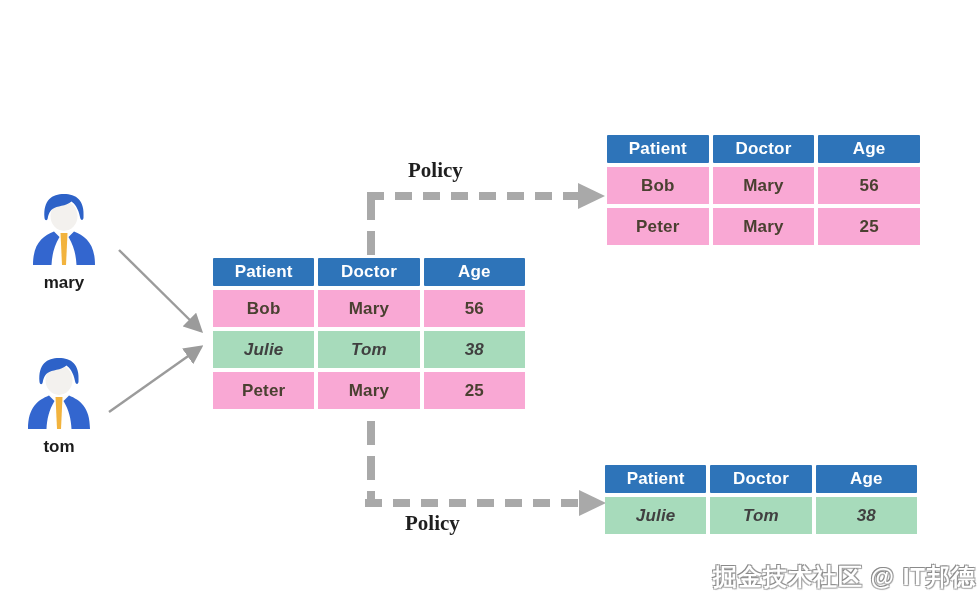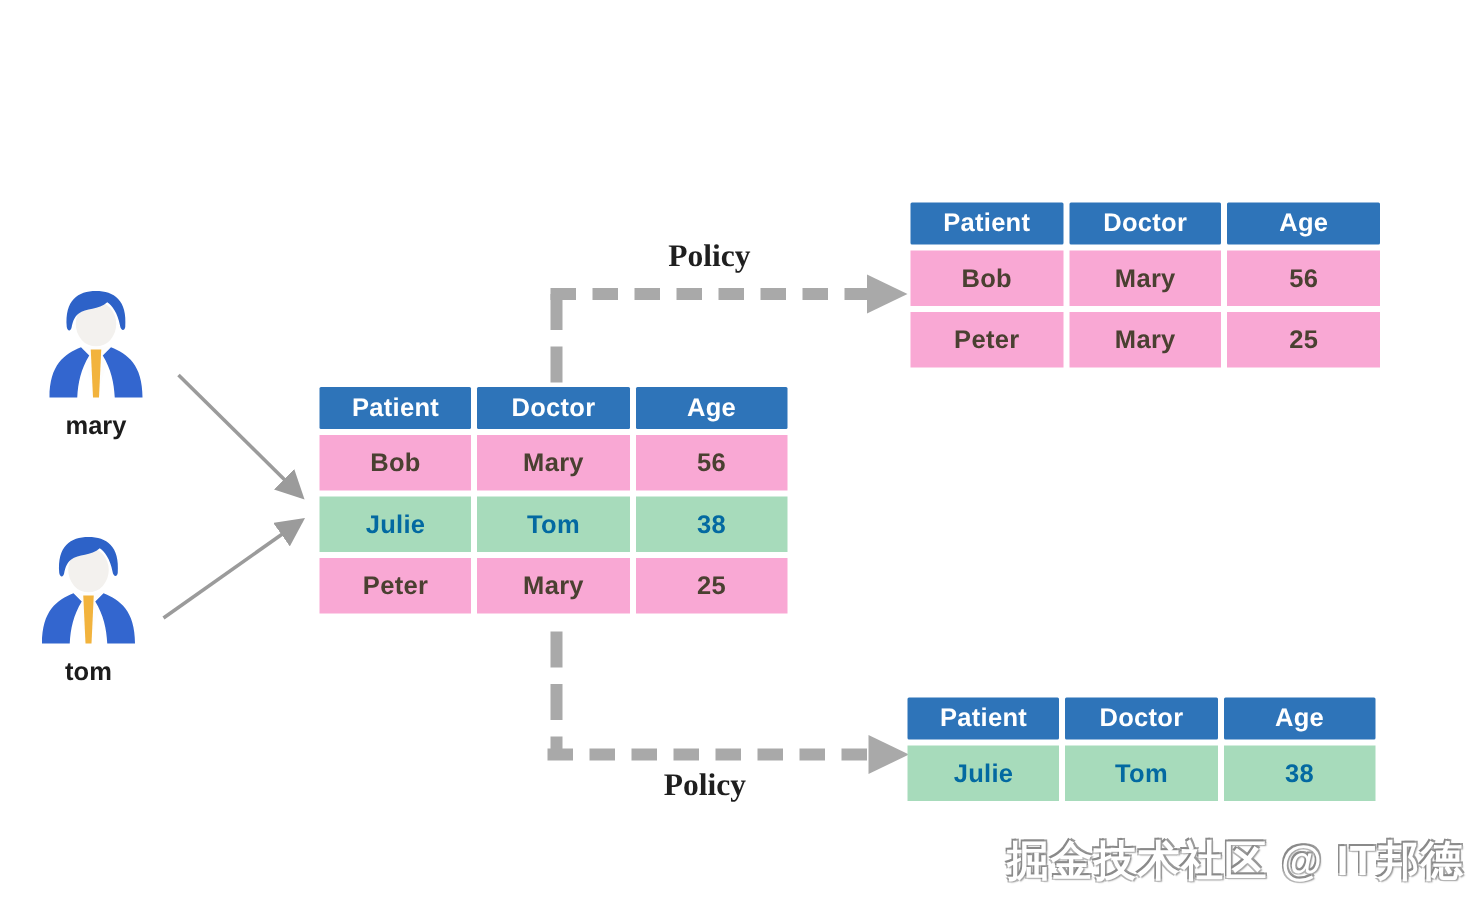--- a/index.html
+++ b/index.html
@@ -17,46 +17,46 @@
     position:absolute;z-index:2;
     display:grid;grid-template-columns:repeat(3,1fr);
     gap:4px;
   }
   .cell{
     display:flex;align-items:center;justify-content:center;
     font-size:17px;font-weight:600;letter-spacing:.2px;
   }
   .cell.head{background:#2E74B9;color:#ffffff;height:28px;border-radius:1px;}
   .cell.yellow{background:#f9a8d4;color:#4A4031;height:37px;}
-  .cell.green{background:#A7DBBB;color:#0369a1;height:37px;}
+  .cell.green{background:#A7DBBB;color:#404040;height:37px;font-style:italic;}
   .table-main{left:213px;top:258px;width:312px;}
   .table-mary{left:607px;top:135px;width:313px;}
   .table-tom{left:605px;top:465px;width:312px;}
 
   
   .user{position:absolute;z-index:2;width:66px;text-align:center;}
   .user-mary{left:31px;top:192px;}
   .user-tom{left:26px;top:356px;}
   .user-label{
     margin-top:3px;font-size:17px;font-weight:bold;color:#1c1c1c;
   }
 
   
   .policy-label{
-    position:absolute;z-index:2;width:130px;text-align:center;
+    position:absolute;z-index:2;width:130px;
     font-family:"Liberation Serif", serif;
     font-size:21px;font-weight:bold;color:#1f1f1f;
   }
   .policy-top{left:408px;top:158px;}
   .policy-bottom{left:405px;top:511px;}
 
   
   .watermark{
     position:absolute;z-index:3;right:4px;bottom:17px;
-    font-size:28px;font-weight:600;letter-spacing:1px;
+    font-size:24px;font-weight:600;letter-spacing:1px;
     color:#ffffff;
     text-shadow:
       -1px -1px 0 #8a8a8a,
        1px -1px 0 #9a9a9a,
       -1px  1px 0 #b5b5b5,
        1px  1px 1px #9c9c9c;
   }
 </style>
 </head>
 <body>

